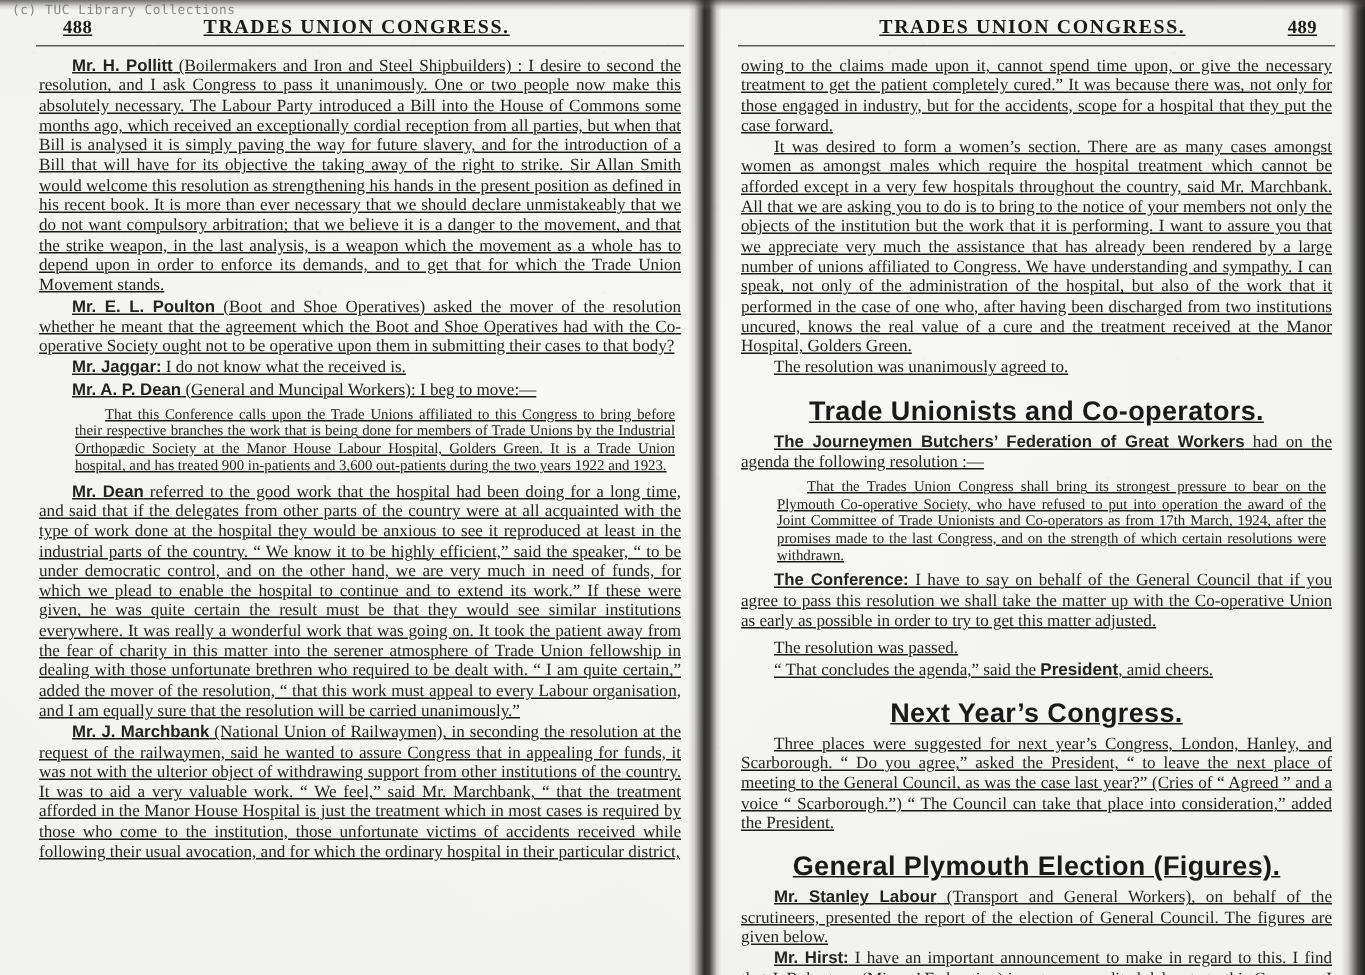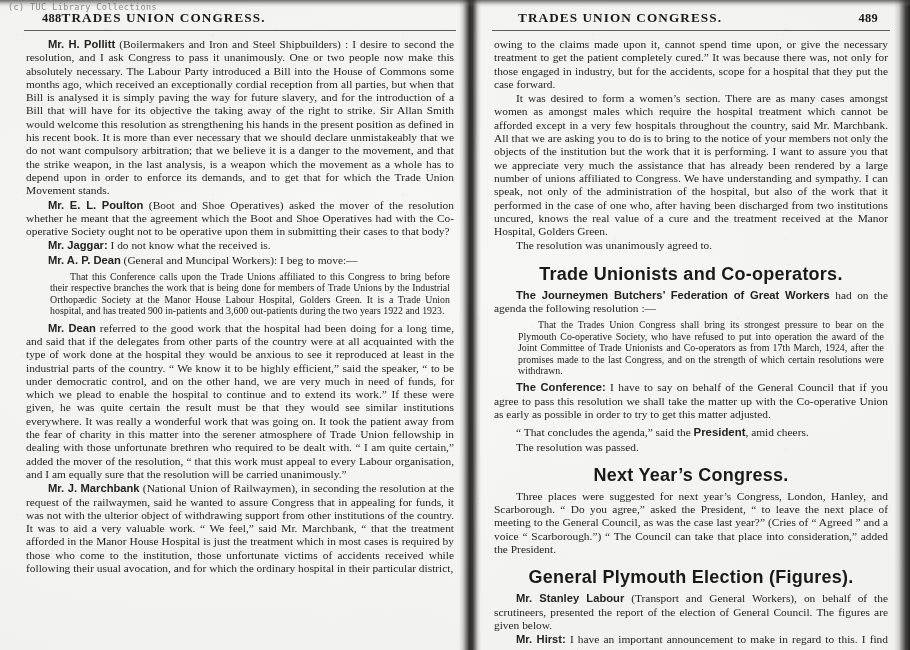--- a/index.html
+++ b/index.html
@@ -81,39 +81,41 @@
     letter-spacing: .4px;
     color: rgba(95,95,95,.72);
     white-space: nowrap;
     z-index: 5;
   }
   
   .page {
     position: absolute;
     top: 0;
     height: 650px;
+    text-decoration: underline;
   }
   .page-left  { left: 24px;  width: 432px; }
   .page-right { left: 492px; width: 398px; }
 
   .running-head {
     display: flex;
     align-items: flex-end;
     height: 26px;
     font-size: 13.2px;
     font-weight: bold;
     letter-spacing: .9px;
   }
   .folio {
     font-size: 12.4px;
     font-weight: bold;
     letter-spacing: .3px;
   }
   .head-title {
     flex: 1;
+    text-align: center;
     letter-spacing: 1.1px;
   }
   .page-left .folio  { order: 0; padding-left: 18px; }
   .page-left .head-title { order: 1; padding-right: 42px; }
   .page-right .head-title { order: 0; padding-left: 26px; }
   .page-right .folio { order: 1; padding-right: 12px; }
 
   .rule {
     height: 1px;
     background: #3a3a38;
@@ -213,23 +215,23 @@
       <h2 class="section">Trade Unionists and Co-operators.</h2>
 
       <p class="para ink-fade"><span class="speaker">The Journeymen Butchers’ Federation of Great Workers</span><span> had on the agenda the following resolution :—</span></p>
 
       <p class="quote ink-fade">That the Trades Union Congress shall bring its strongest pressure to bear on the Plymouth Co-operative Society, who have refused to put into operation the award of the Joint Committee of Trade Unionists and Co-operators as from 17th March, 1924, after the promises made to the last Congress, and on the strength of which certain resolutions were withdrawn.</p>
 
       <p class="para ink-fade"><span class="speaker">The Conference:</span><span> I have to say on behalf of the General Council that if you agree to pass this resolution we shall take the matter up with the Co-operative Union as early as possible in order to try to get this matter adjusted.</span></p>
 
       <div class="spacer-sm"></div>
 
+      <p class="para ink-fade">The resolution was passed.</p>
+
       <p class="para ink-fade"><span>“ That concludes the agenda,” said the </span><span class="emph">President</span><span>, amid cheers.</span></p>
-
-      <p class="para ink-fade">The resolution was passed.</p>
 
       <h2 class="section">Next Year’s Congress.</h2>
 
       <p class="para ink-fade">Three places were suggested for next year’s Congress, London, Hanley, and Scarborough. “ Do you agree,” asked the President, “ to leave the next place of meeting to the General Council, as was the case last year?” (Cries of “ Agreed ” and a voice “ Scarborough.”) “ The Council can take that place into consideration,” added the President.</p>
 
       <h2 class="section">General Plymouth Election (Figures).</h2>
 
       <p class="para ink-fade"><span class="speaker">Mr. Stanley Labour</span><span> (Transport and General Workers), on behalf of the scrutineers, presented the report of the election of General Council. The figures are given below.</span></p>
 
       <p class="para ink-fade"><span class="speaker">Mr. Hirst:</span><span> I have an important announcement to make in regard to this. I find that J. Robertson (Miners’ Federation) is not an accredited delegate to this Congress. I think under the rules of Congress no one is entitled to be elected to a position in this connection when he is not nominated by his union to stand as a delegate for Congress. I think you had better deal with this matter at once.</span></p>

